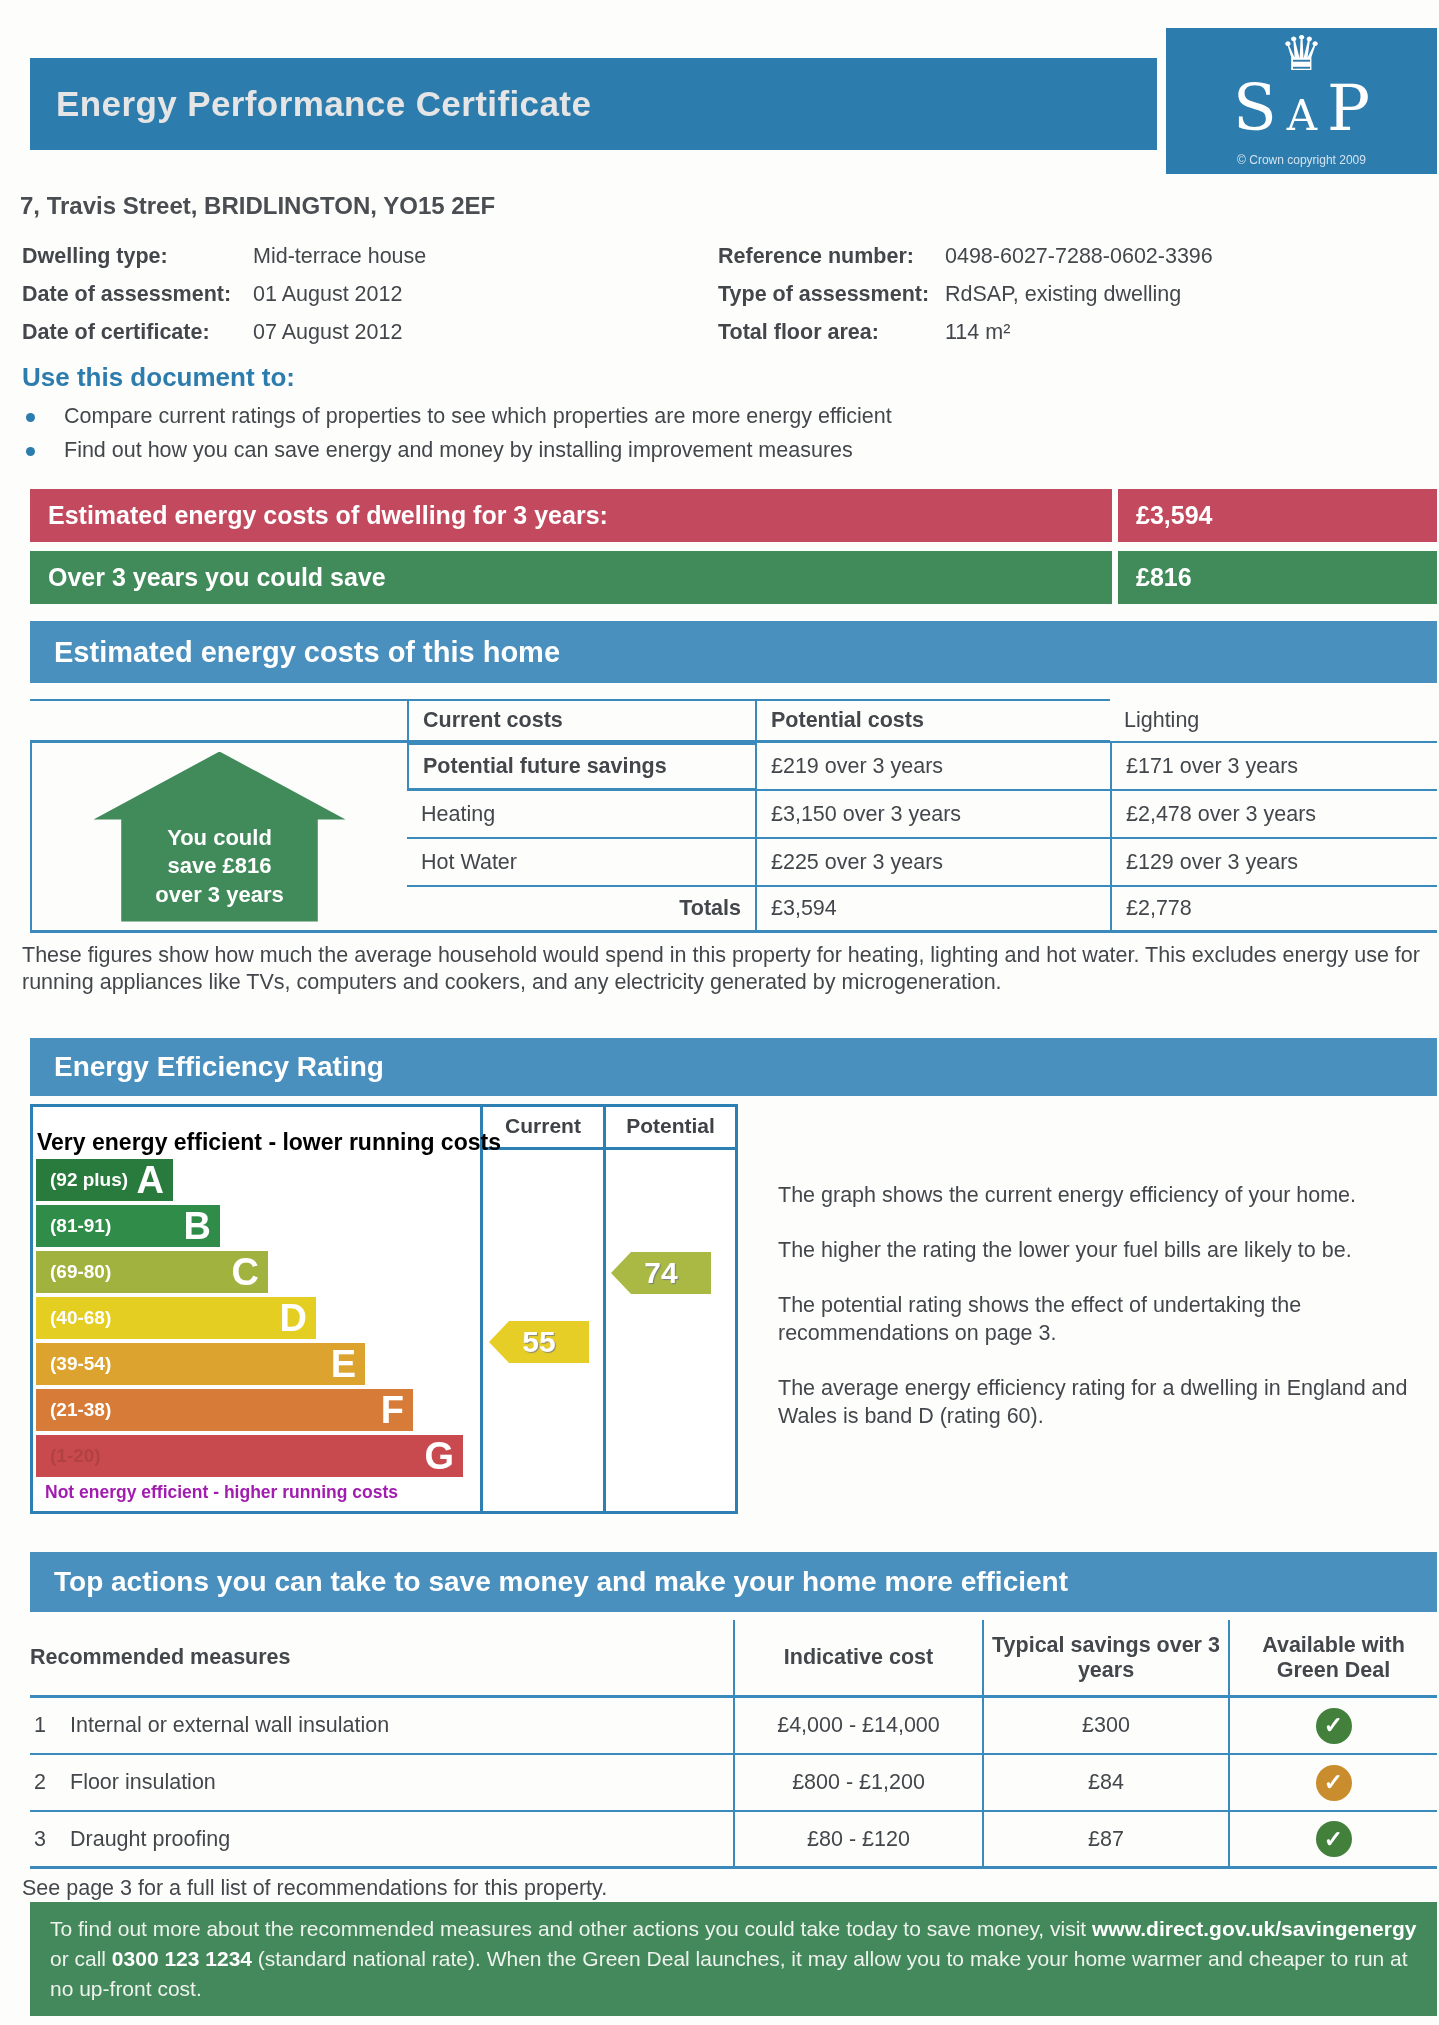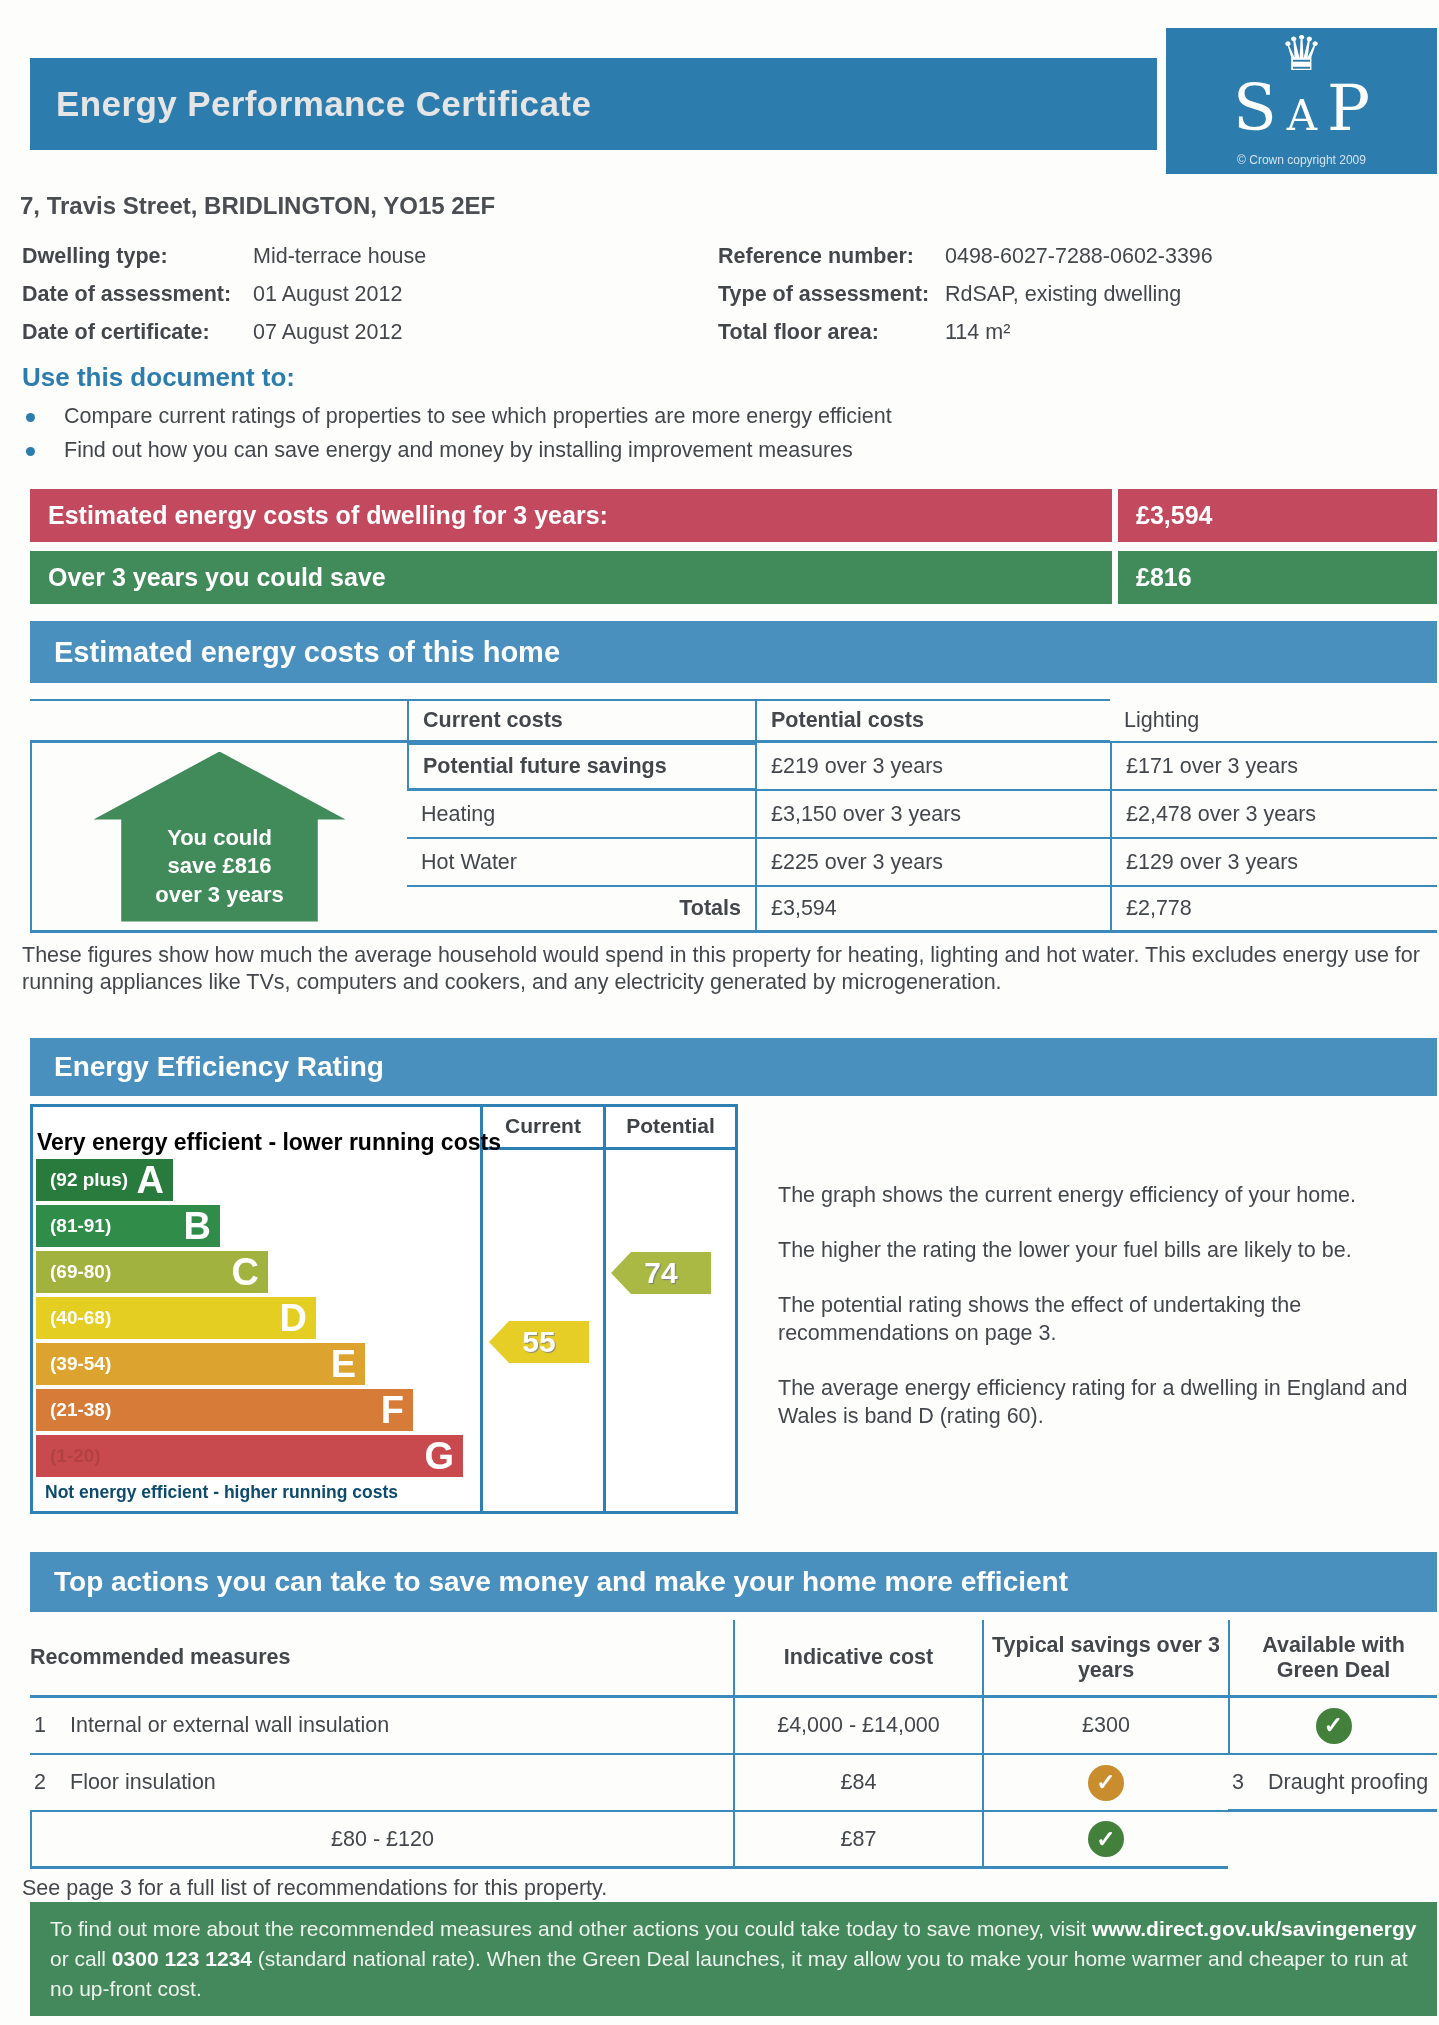--- a/index.html
+++ b/index.html
@@ -65,21 +65,21 @@
          display:flex;flex-direction:column;justify-content:flex-end;align-items:center;
          padding-bottom:12px;box-sizing:border-box;color:#fff;font-weight:bold;font-size:22px;
          line-height:1.3;text-align:center;}
 
   .note{position:absolute;left:22px;top:942px;width:1402px;font-size:21.5px;line-height:1.27;}
 
   
   .epc{position:absolute;left:30px;top:1104px;width:708px;height:410px;border:3px solid #2f80b2;
        box-sizing:border-box;background:#fff;}
   .epc-top-label{position:absolute;left:4px;top:22px;font-size:23px;font-weight:bold;color:#000000;}
-  .epc-bottom-label{position:absolute;left:12px;top:375px;font-size:17.5px;font-weight:bold;color:#0c4a6e;}
+  .epc-bottom-label{position:absolute;left:12px;top:375px;font-size:17.5px;font-weight:bold;color:#a21caf;}
   .epc-vline{position:absolute;top:0;bottom:0;width:3px;background:#2f80b2;}
   .vline1{left:447px;}
   .vline2{left:570px;}
   .epc-head-line{position:absolute;left:447px;right:0;top:40px;height:3px;background:#2f80b2;}
   .epc-head{position:absolute;top:7px;font-weight:bold;font-size:21px;color:#3f4347;text-align:center;}
   .head-cur{left:450px;width:120px;}
   .head-pot{left:573px;width:129px;}
   .epc-bands{position:absolute;left:3px;top:52px;}
   .band{height:42px;margin-bottom:4px;position:relative;display:flex;align-items:center;color:#fff;}
   .band .range{font-weight:bold;font-size:19px;margin-left:14px;}
@@ -291,20 +291,21 @@
     <div class="rt vl center">£4,000 - £14,000</div>
     <div class="rt vl center">£300</div>
     <div class="rt vl center">
       <span class="check" style="background: rgb(66, 128, 60);">✓</span>
     </div>
 
     <div class="rt">
       <span class="num">2</span>
       <span>Floor insulation</span>
     </div>
+    <div class="rt vl center">£800 - £1,200</div>
     <div class="rt vl center">£84</div>
     <div class="rt vl center">
       <span class="check" style="background: rgb(201, 141, 45);">✓</span>
     </div>
 
     <div class="rt last">
       <span class="num">3</span>
       <span>Draught proofing</span>
     </div>
     <div class="rt last vl center">£80 - £120</div>

